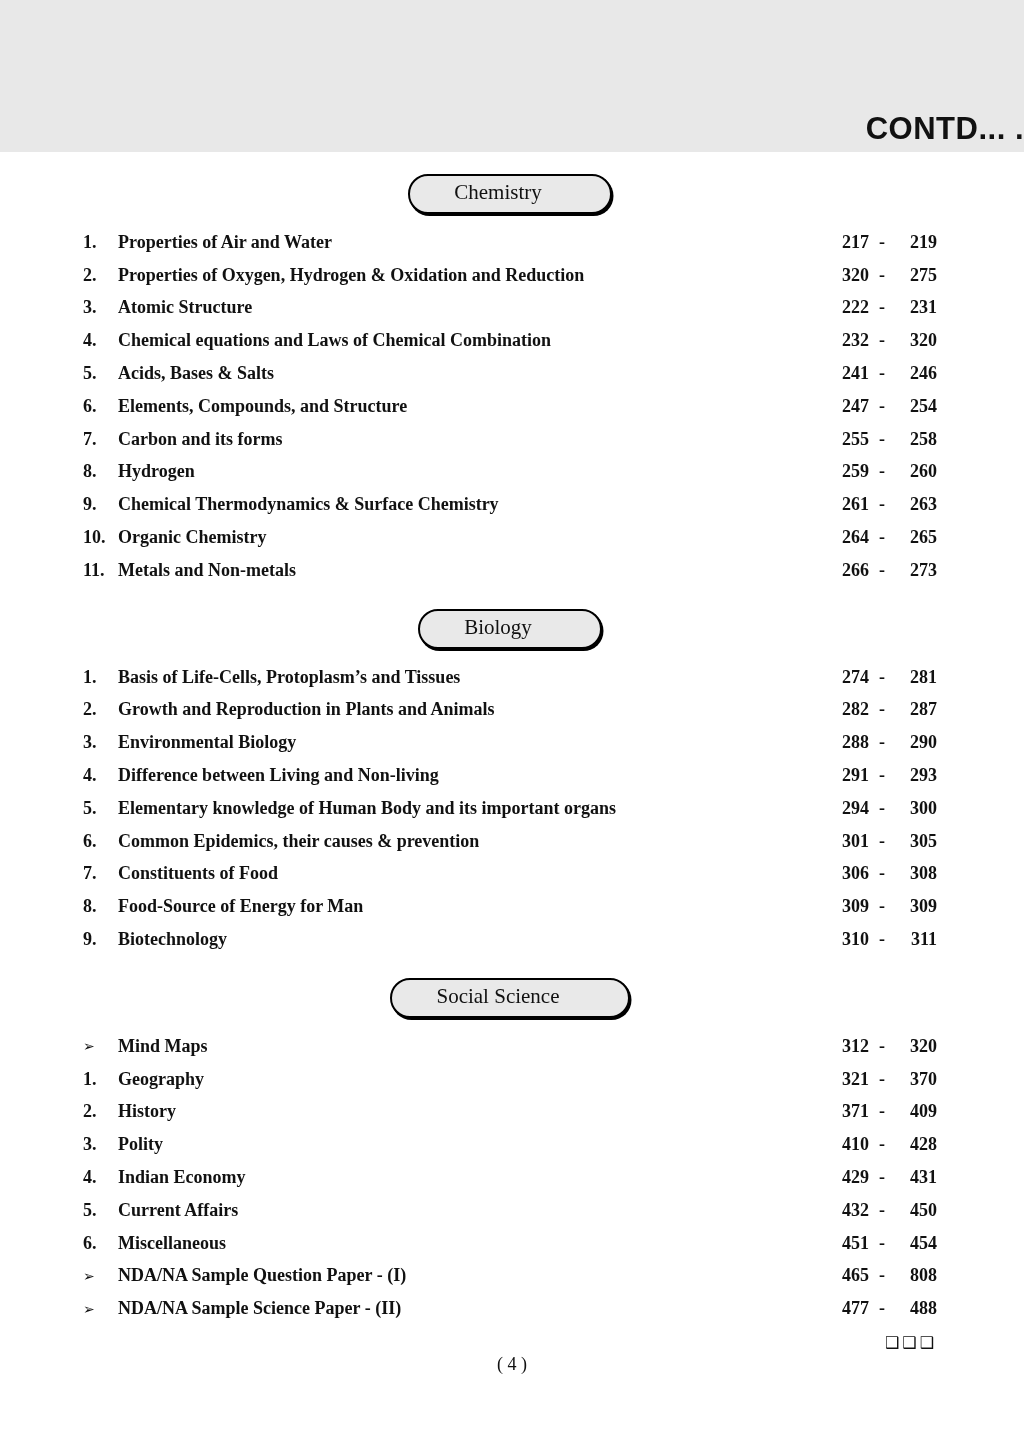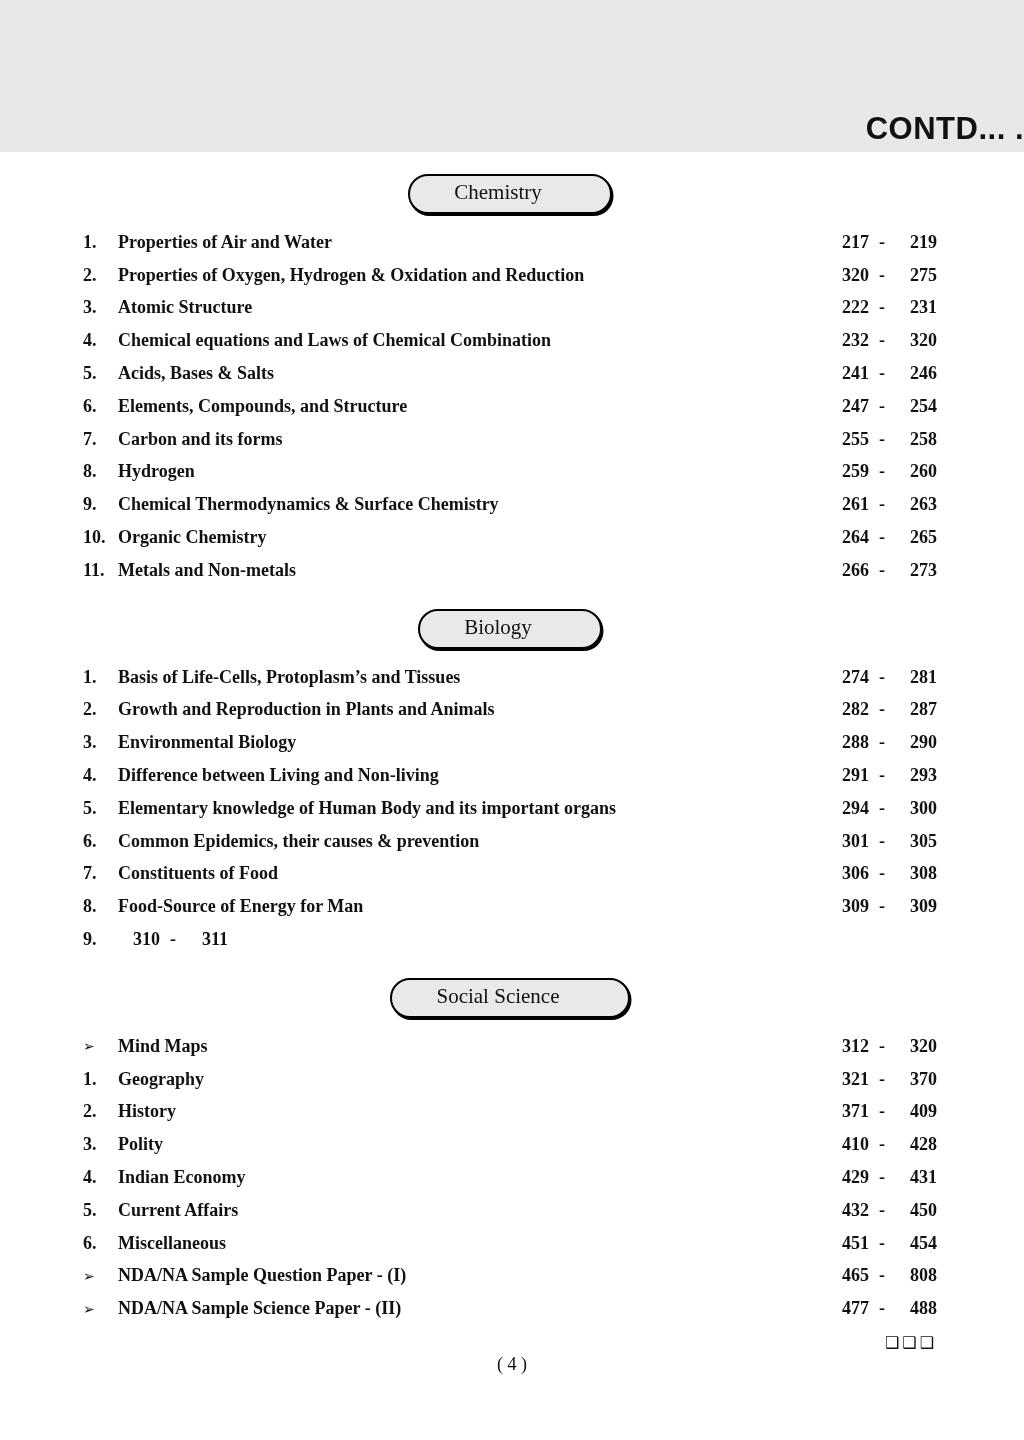--- a/index.html
+++ b/index.html
@@ -282,20 +282,21 @@
     <span class="label">Food-Source of Energy for Man</span>
     <span class="pages">
       <span class="page-start">309</span>
       <span class="page-dash">-</span>
       <span class="page-end">309</span>
     </span>
   </div>
 
   <div class="row">
     <span class="marker">9.</span>
+    <span class="label">Biotechnology</span>
     <span class="pages">
       <span class="page-start">310</span>
       <span class="page-dash">-</span>
       <span class="page-end">311</span>
     </span>
   </div>
 </div>
   </div>
 
   <div>

